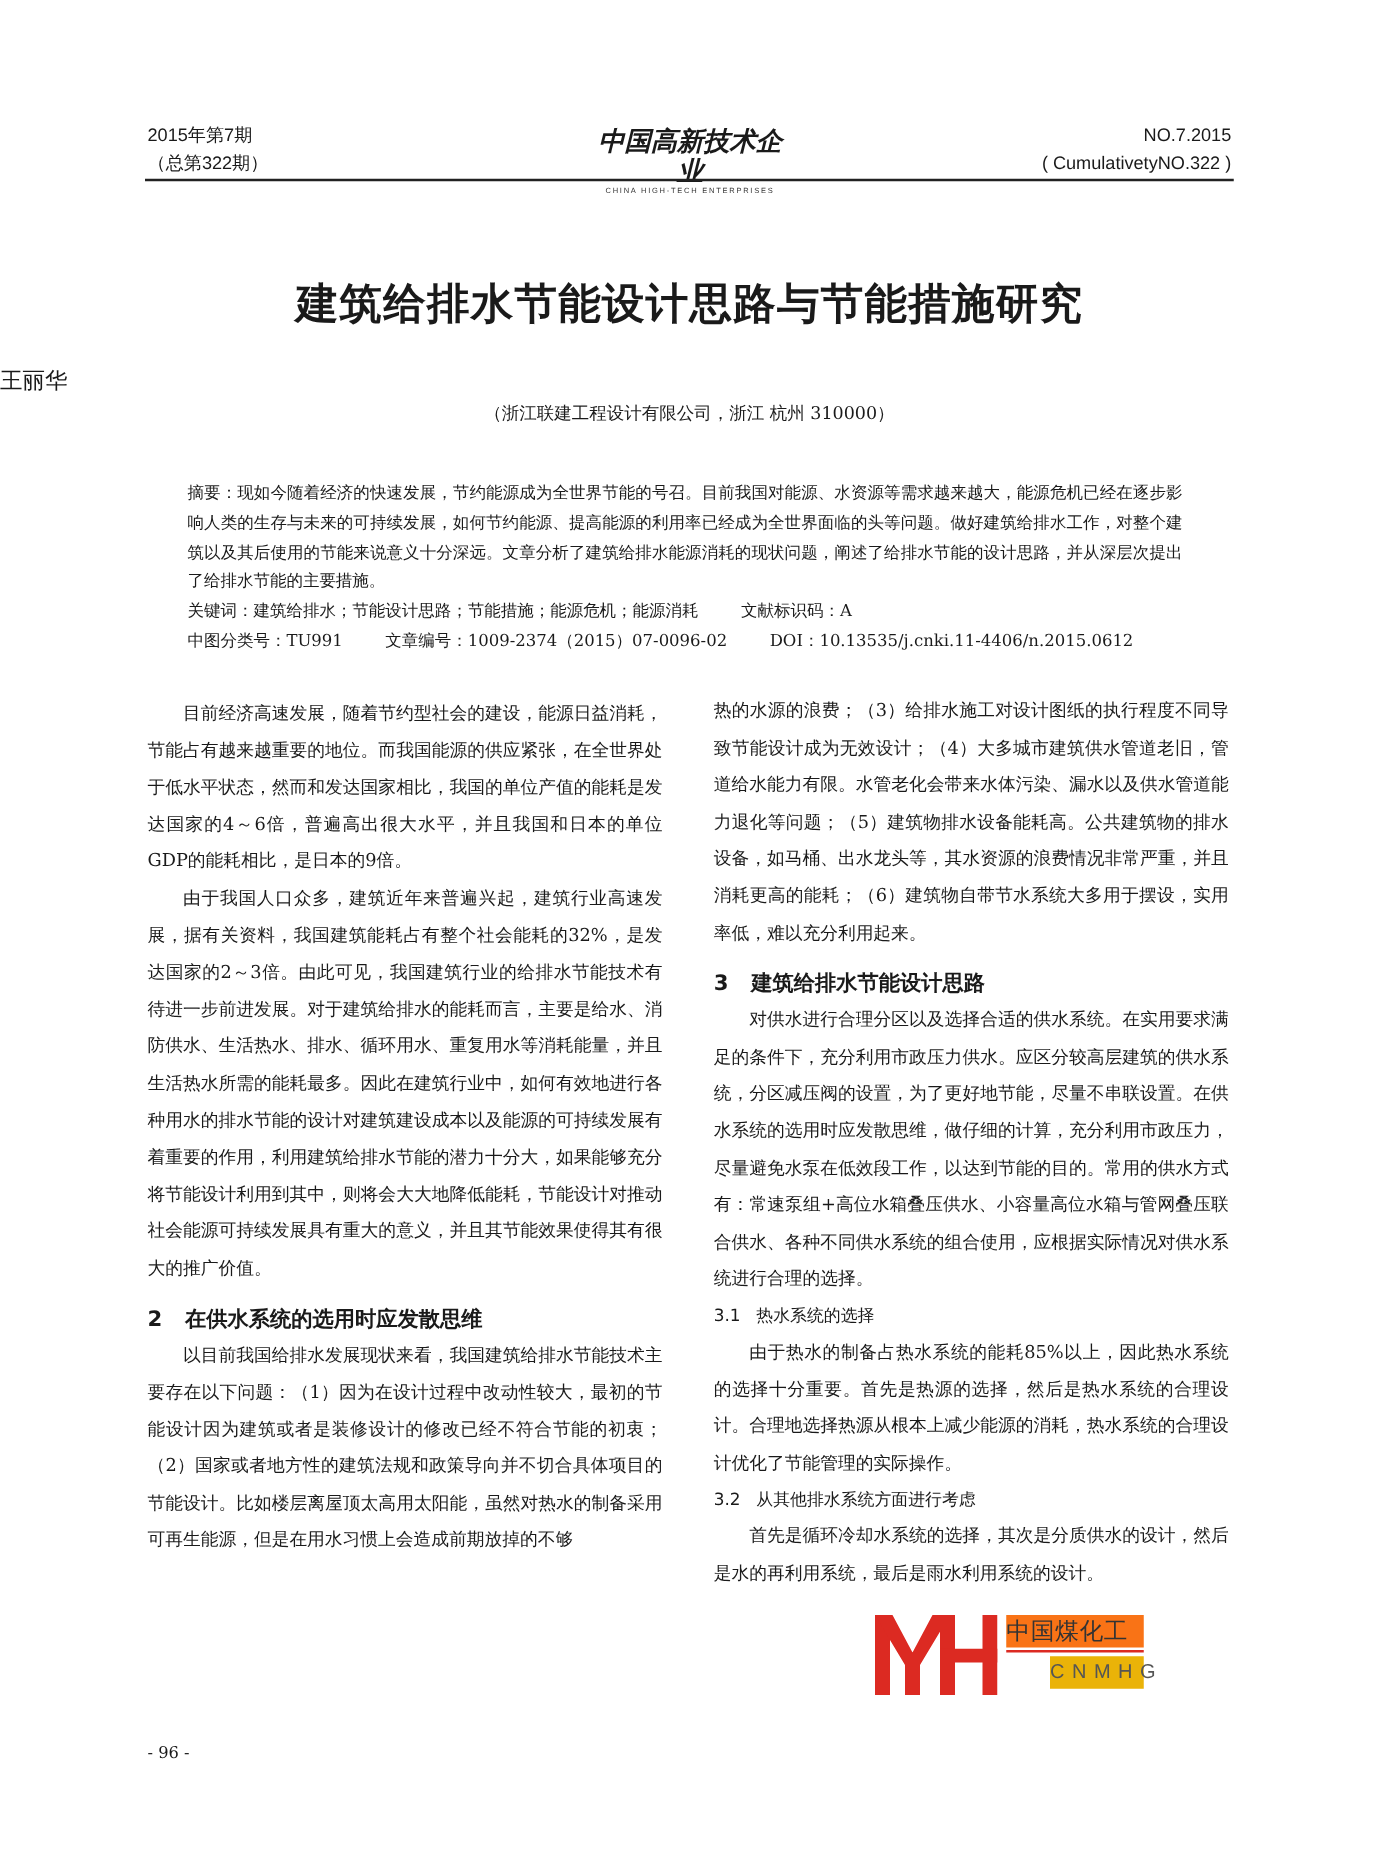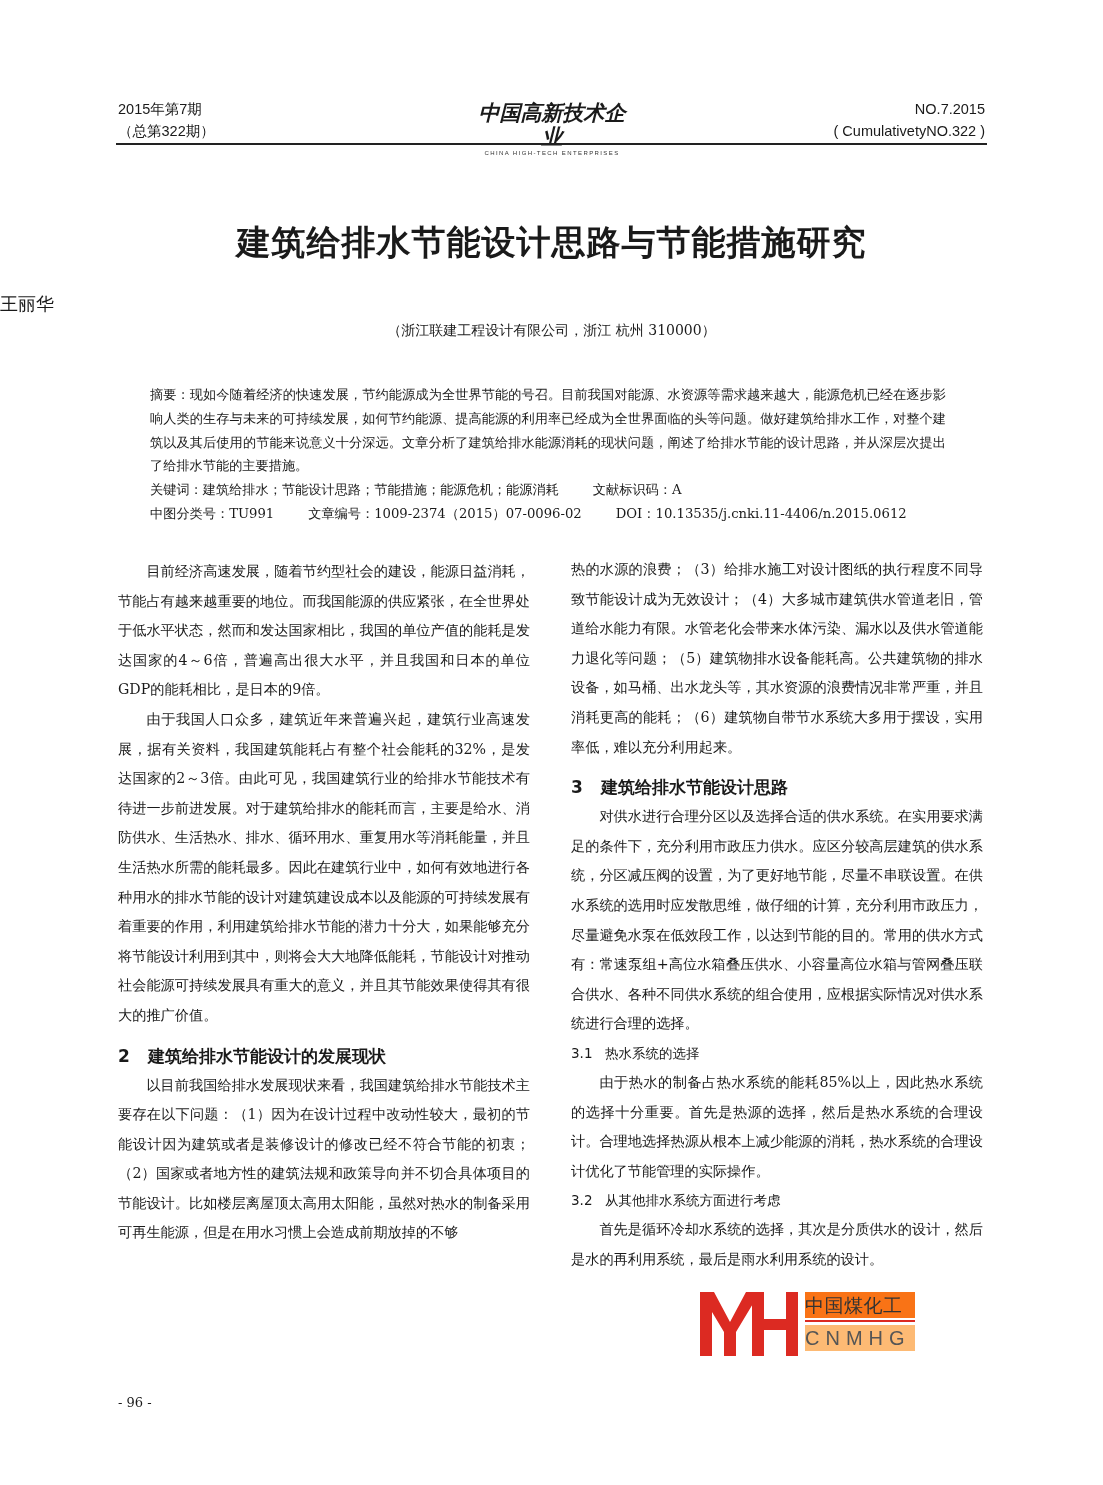--- a/index.html
+++ b/index.html
@@ -34,21 +34,21 @@
   .h2 .num { display: inline-block; width: 34px; }
   .sp { height: 8px; }
 
   .page-num { position: absolute; left: 118px; top: 1395px; font-size: 13px; }
 
   .wm { position: absolute; left: 700px; top: 1292px; width: 215px; height: 68px; }
   .wm-mark { position: absolute; left: 0; top: 0; width: 98px; height: 64px; }
   .wm-text { position: absolute; left: 105px; top: 0px; width: 110px; }
   .wm-cn { font-family: "DejaVu Sans", sans-serif; font-size: 19px; color: #333; line-height: 26px; background: #f97316; letter-spacing: 0.5px; }
   .wm-line { height: 2px; background: #dc2a22; margin: 2px 0 3px 0; }
-  .wm-en { font-family: "Liberation Sans", sans-serif; font-size: 20px; color: #555; letter-spacing: 6px; line-height: 26px; background: #fdba74; }
+  .wm-en { font-family: "Liberation Sans", sans-serif; font-size: 16px; color: #555; letter-spacing: 6px; line-height: 26px; background: #eab308; margin-left: 35px; }
 </style>
 </head>
 <body>
 
 <div class="hdr-left">
   <div>2015年第7期</div>
   <div>（总第322期）</div>
 </div>
 <div class="hdr-logo">
   <div class="cn">中国高新技术企业</div>
@@ -74,21 +74,21 @@
   <div class="meta-line">
     <span class="lbl">中图分类号：</span><span>TU991</span><span class="gap"></span><span class="lbl">文章编号：</span><span>1009-2374（2015）07-0096-02</span><span class="gap"></span><span>DOI：</span><span>10.13535/j.cnki.11-4406/n.2015.0612</span>
   </div>
 </div>
 
 <div class="col left">
   <p>目前经济高速发展，随着节约型社会的建设，能源日益消耗，节能占有越来越重要的地位。而我国能源的供应紧张，在全世界处于低水平状态，然而和发达国家相比，我国的单位产值的能耗是发达国家的4～6倍，普遍高出很大水平，并且我国和日本的单位GDP的能耗相比，是日本的9倍。</p>
   <p>由于我国人口众多，建筑近年来普遍兴起，建筑行业高速发展，据有关资料，我国建筑能耗占有整个社会能耗的32%，是发达国家的2～3倍。由此可见，我国建筑行业的给排水节能技术有待进一步前进发展。对于建筑给排水的能耗而言，主要是给水、消防供水、生活热水、排水、循环用水、重复用水等消耗能量，并且生活热水所需的能耗最多。因此在建筑行业中，如何有效地进行各种用水的排水节能的设计对建筑建设成本以及能源的可持续发展有着重要的作用，利用建筑给排水节能的潜力十分大，如果能够充分将节能设计利用到其中，则将会大大地降低能耗，节能设计对推动社会能源可持续发展具有重大的意义，并且其节能效果使得其有很大的推广价值。</p>
   <div class="sp"></div>
   <div class="h1">
-    <span class="num">2</span><span>建筑给排水节能设计的发展现状</span>
+    <span class="num">2</span><span>在供水系统的选用时应发散思维</span>
   </div>
   <p>以目前我国给排水发展现状来看，我国建筑给排水节能技术主要存在以下问题：（1）因为在设计过程中改动性较大，最初的节能设计因为建筑或者是装修设计的修改已经不符合节能的初衷；（2）国家或者地方性的建筑法规和政策导向并不切合具体项目的节能设计。比如楼层离屋顶太高用太阳能，虽然对热水的制备采用可再生能源，但是在用水习惯上会造成前期放掉的不够</p>
 </div>
 
 <div class="col right">
   <p class="cont">热的水源的浪费；（3）给排水施工对设计图纸的执行程度不同导致节能设计成为无效设计；（4）大多城市建筑供水管道老旧，管道给水能力有限。水管老化会带来水体污染、漏水以及供水管道能力退化等问题；（5）建筑物排水设备能耗高。公共建筑物的排水设备，如马桶、出水龙头等，其水资源的浪费情况非常严重，并且消耗更高的能耗；（6）建筑物自带节水系统大多用于摆设，实用率低，难以充分利用起来。</p>
   <div class="sp"></div>
   <div class="h1">
     <span class="num">3</span><span>建筑给排水节能设计思路</span>
   </div>

